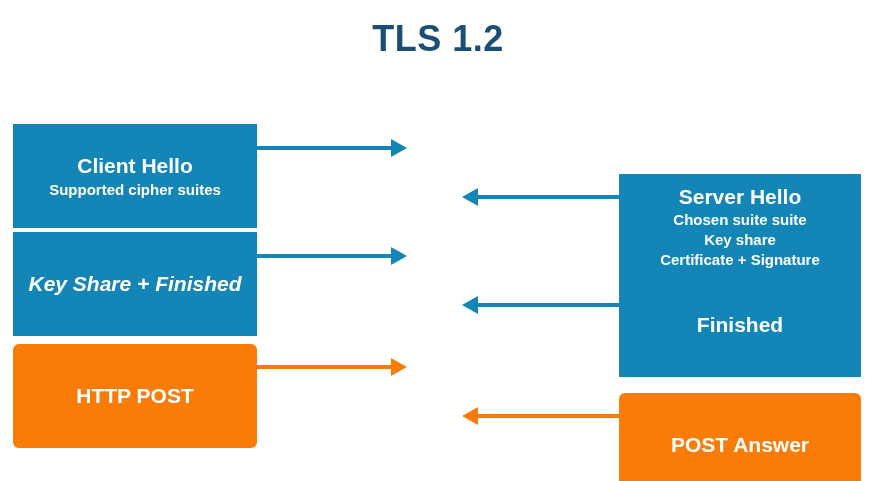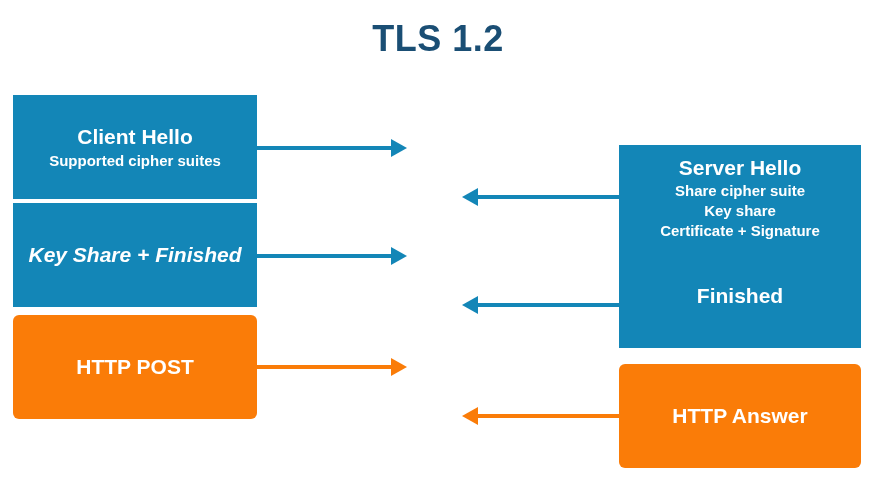--- a/index.html
+++ b/index.html
@@ -35,20 +35,21 @@
 
   .box {
     position: absolute;
     display: flex;
     flex-direction: column;
     justify-content: center;
     align-items: center;
     text-align: center;
     color: var(--text_white);
     padding: 4px 8px;
+    margin-top: 29px;
   }
   .box.blue   { background: var(--blue); }
   .box.orange { background: var(--orange); border-radius: 6px; }
 
   .box-title { font-size: 21px; font-weight: bold; line-height: 1.3; }
   .box-sub   { font-size: 15px; font-weight: bold; line-height: 1.32; }
 
   
   .box-l { left: 13px; width: 244px; height: 104px; }
   .box-l1 { top: 95px; }
@@ -108,31 +109,31 @@
   <div class="box blue box-l box-l2">
     <div class="box-title">Key Share + Finished</div>
   </div>
 
   <div class="box orange box-l box-l3">
     <div class="box-title">HTTP POST</div>
   </div>
 
   <div class="box blue box-r box-r1">
     <div class="box-title">Server Hello</div>
-    <div class="box-sub">Share cipher suite</div>
+    <div class="box-sub">Chosen suite suite</div>
     <div class="box-sub">Key share</div>
     <div class="box-sub">Certificate + Signature</div>
   </div>
 
   <div class="box blue box-r box-r2">
     <div class="box-title">Finished</div>
   </div>
 
   <div class="box orange box-r box-r3">
-    <div class="box-title">HTTP Answer</div>
+    <div class="box-title">POST Answer</div>
   </div>
 
   <div class="arrow blue dir-right arrow-a1">
     <div class="arrow-line"></div>
     <div class="arrow-head"></div>
   </div>
   <div class="arrow blue dir-right arrow-a3">
     <div class="arrow-line"></div>
     <div class="arrow-head"></div>
   </div>

